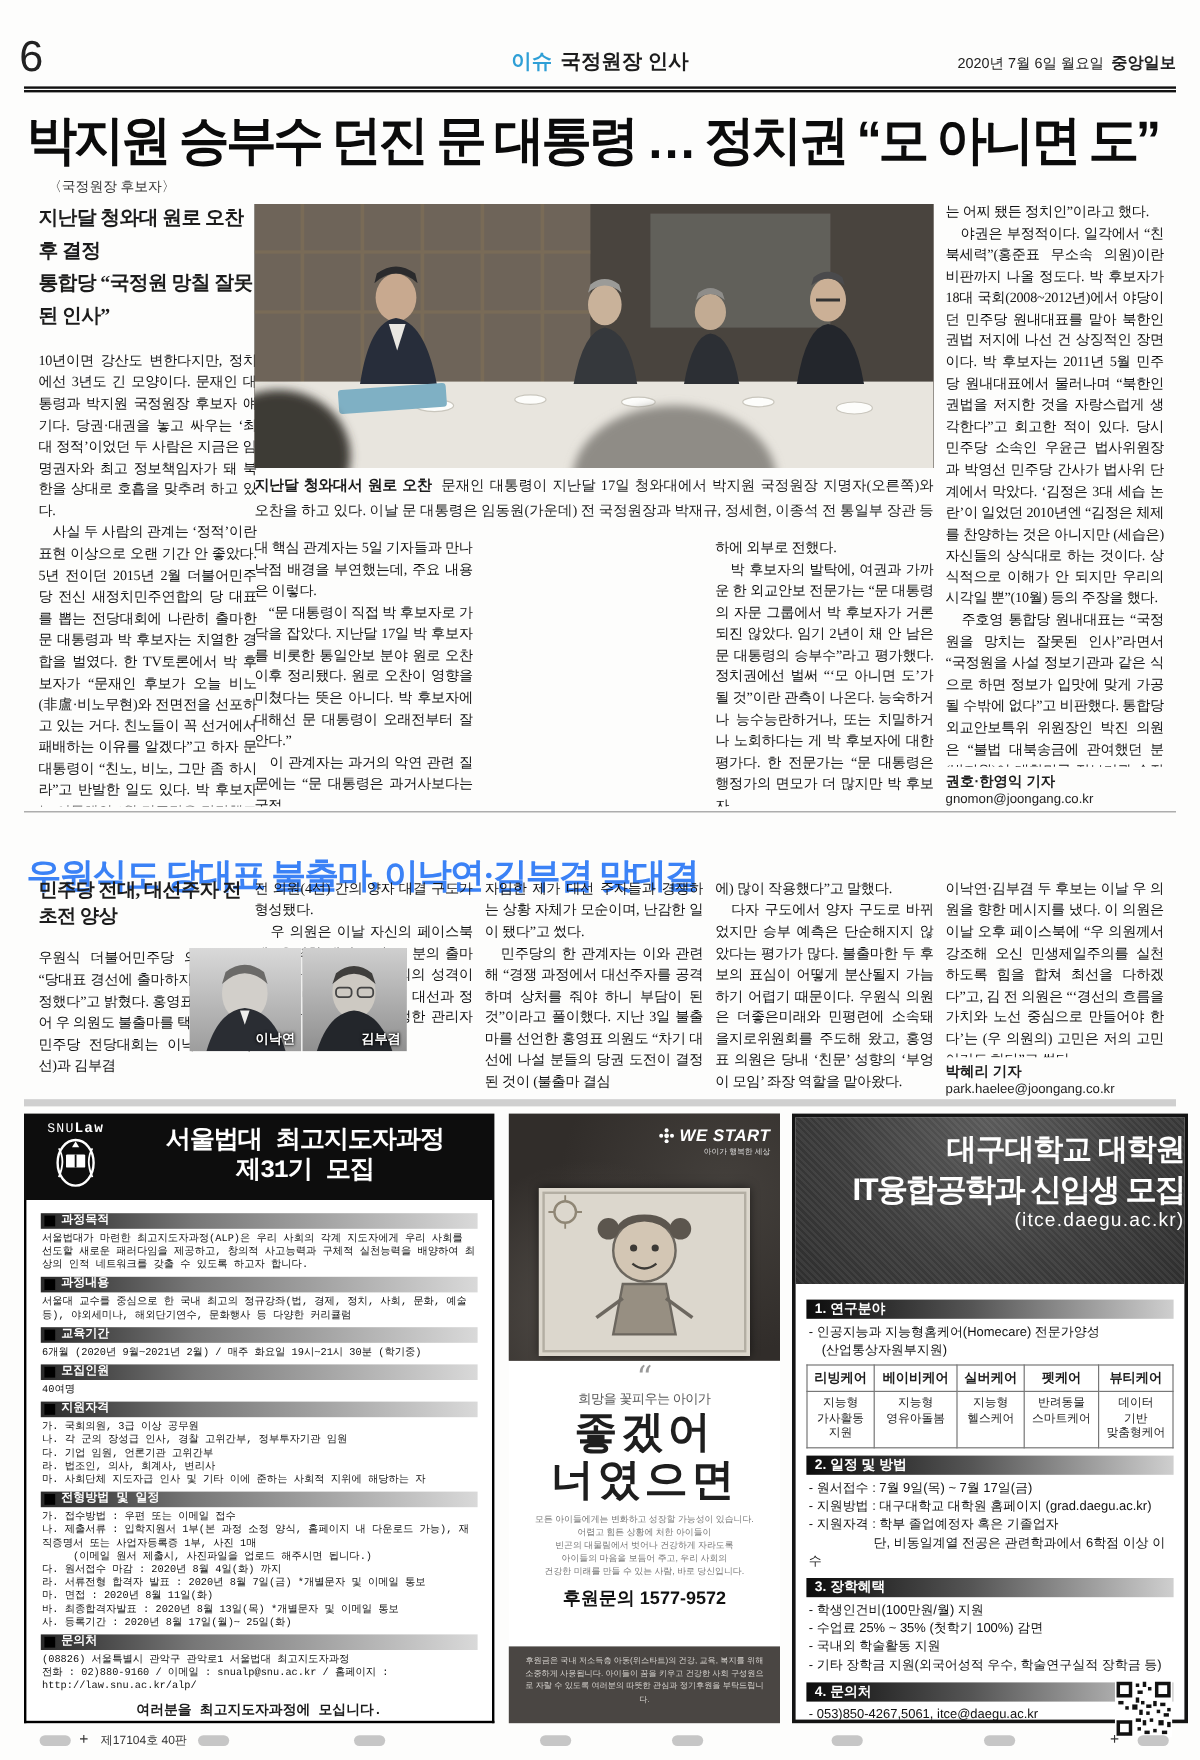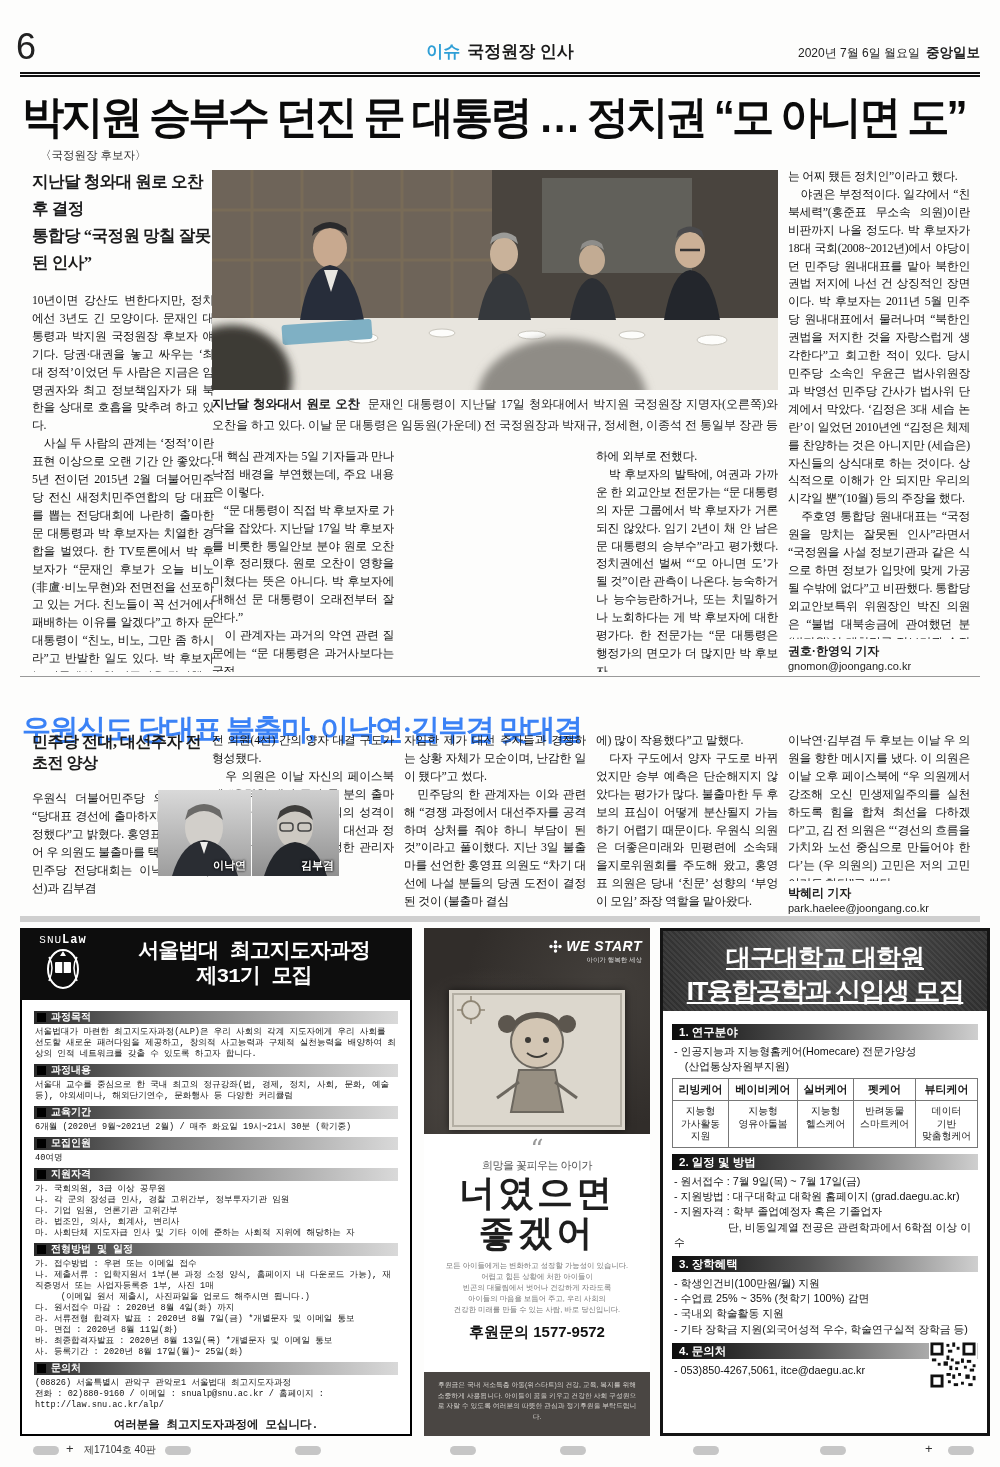--- a/index.html
+++ b/index.html
@@ -104,24 +104,24 @@
   .ws-intro { font-size:11px; color:#555; letter-spacing:-0.5px; }
   .ws-big { font-size:36px; font-weight:900; letter-spacing:3px; line-height:40px; color:#1e1e1e;
             font-family:"Liberation Serif",serif; }
   .ws-body { font-size:7.4px; color:#777; line-height:11px; margin-top:7px; }
   .ws-phone { margin-top:8px; font-size:15px; font-weight:900; color:#111; }
   .ws-foot { height:64px; background:#4a4643; color:#d8d5d1; font-size:6.8px; line-height:10.5px;
              padding:8px 12px; text-align:center; }
 
   
   .ad-dg { left:660px; width:330px; border:3px solid #141414; background:#fff; }
-  .dg-head { height:80px; color:#fff; text-align:center; padding-top:10px;
+  .dg-head { height:139px; color:#fff; text-align:right; padding-top:10px;
       background:
         repeating-linear-gradient(45deg, rgba(255,255,255,.06) 0 2px, transparent 2px 4px),
-        radial-gradient(circle at 50% 0%, #5a5a5a 0%, #3b3b3b 60%, #2e2e2e 100%); text-decoration: underline; }
+        radial-gradient(circle at 50% 0%, #5a5a5a 0%, #3b3b3b 60%, #2e2e2e 100%); }
   .dg-t1 { font-size:25px; font-weight:900; letter-spacing:-1px; }
   .dg-t2 { font-size:26px; font-weight:900; letter-spacing:-1.5px; }
   .dg-t3 { font-size:16px; letter-spacing:1px; }
   .dg-body { padding:7px 9px 4px; position:relative; height:386px; overflow:hidden; }
   .dg-bar { height:16px; background:linear-gradient(90deg,#0c0c0c 0%,#555 45%,#cfcfcf 100%);
             color:#fff; font-weight:bold; font-size:11.5px; line-height:16px; padding-left:7px;
             margin-top:6px; }
   .dg-text { font-size:10.8px; line-height:15.2px; color:#111; margin:4px 2px 2px; }
   .dg-table { width:100%; border-collapse:collapse; margin-top:4px; }
   .dg-table th { border:1px solid #777; font-size:11px; padding:3px 1px; background:#fff; }
@@ -393,22 +393,22 @@
               <line x1="22" y1="29" x2="22" y2="34"></line>
               <line x1="8" y1="20" x2="13" y2="20"></line>
               <line x1="31" y1="20" x2="36" y2="20"></line>
             </g>
         </svg>
       </div>
     </div>
     <div class="ws-mid">
       <div class="ws-quote">“</div>
       <div class="ws-intro">희망을 꽃피우는 아이가</div>
+      <div class="ws-big">좋겠어</div>
       <div class="ws-big">너였으면</div>
-      <div class="ws-big">좋겠어</div>
       <div class="ws-body pre">모든 아이들에게는 변화하고 성장할 가능성이 있습니다.
 어렵고 힘든 상황에 처한 아이들이
 빈곤의 대물림에서 벗어나 건강하게 자라도록
 아이들의 마음을 보듬어 주고, 우리 사회의
 건강한 미래를 만들 수 있는 사람, 바로 당신입니다.</div>
       <div class="ws-phone">
         <span>후원문의</span>
         <span>1577-9572</span>
       </div>
     </div>

